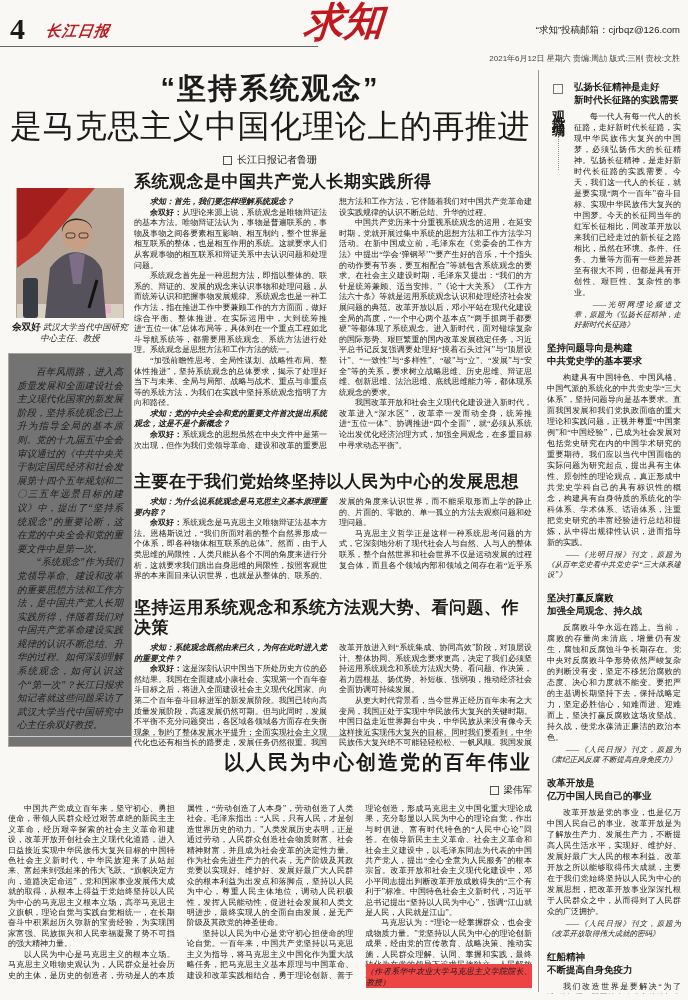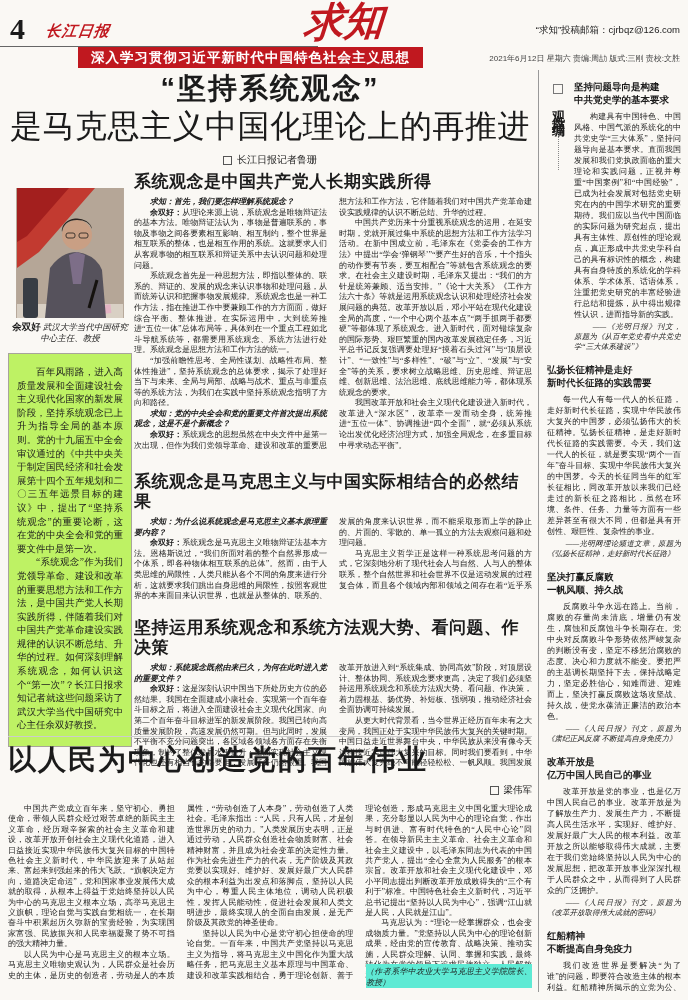--- a/index.html
+++ b/index.html
@@ -23,22 +23,22 @@
   .hl2{font-family:"Liberation Sans",sans-serif;font-weight:400;font-size:32px;line-height:40px;letter-spacing:0.5px;}
   .hl-byline{margin-top:7px;font-size:10px;font-family:"Liberation Sans",sans-serif;color:#222;}
   .box-icon{display:inline-block;width:7px;height:7px;border:1px solid #555;margin-right:5px;vertical-align:middle;}
   
   .main-wrap{position:absolute;left:8px;top:172px;width:524px;height:562px;}
   .left-col{position:absolute;left:0;top:16px;width:124px;}
   .photo{width:108px;height:130px;margin:0 auto;display:block;background:#b7a99b;}
   .caption{margin-top:4px;text-align:center;font-size:8.5px;line-height:11px;}
   .cap-name{font-weight:bold;font-size:9.5px;}
   .cap-title{font-style:italic;}
-  .intro-box{margin-top:9px;border:1px solid #a8a49c;background:#bef264;padding:12px 8px;height:368px;
-             overflow:hidden;font-size:9.5px;line-height:13.6px;text-align:justify;}
+  .intro-box{margin-top:9px;border:1px solid #a8a49c;background:#737373;padding:12px 8px;height:368px;
+             overflow:hidden;font-style:italic;font-size:9.5px;line-height:13.6px;text-align:justify;}
   .intro-box p{margin:0;text-indent:2em;}
   .article{position:absolute;left:126px;top:0;width:398px;}
   .sec-h{font-family:"Liberation Serif",serif;font-weight:bold;font-size:17px;line-height:20px;
          text-align:left;margin:0 0 5px 0;letter-spacing:0.5px;}
   .sec-h.m{margin-top:9px;}
   .sec-body{column-count:2;column-gap:12px;column-fill:auto;text-align:justify;
             font-size:8px;line-height:10.6px;overflow:hidden;}
   .sec-body p{margin:0;text-indent:2em;}
   .sec-body .lead{font-weight:bold;}
   .sec-body p.q{font-weight:bold;font-style:italic;}
@@ -53,41 +53,40 @@
   .sb-rail-title{writing-mode:vertical-rl;font-size:13px;font-weight:bold;letter-spacing:4px;
                  font-family:"Liberation Serif",serif;color:#1b1b1b;}
   .sb-rail-dots{height:46px;border-left:1px dotted #888;margin-top:8px;}
   .sb-item{margin-bottom:11px;}
   .sb-item:first-child{margin-left:27px;}
   .sb-title{font-family:"Liberation Sans",sans-serif;font-weight:bold;font-size:9.5px;line-height:13px;}
   .sb-body{margin:5px 0 0 0;font-size:8px;line-height:11px;text-align:justify;text-indent:2em;}
   .sb-source{margin:2px 0 0 0;font-size:7.5px;line-height:10px;font-style:italic;text-indent:2.5em;text-align:justify;}
   
   .bottom{position:absolute;left:8px;top:736px;width:524px;height:258px;border-top:1px solid #ccc;padding-top:8px;}
-  .b-hl{font-family:Liberation Mono, monospace;font-weight:900;font-size:28px;line-height:34px;
-        text-align:left;letter-spacing:2px;}
+  .b-hl{font-family:Liberation Sans, sans-serif;font-weight:900;font-size:20px;line-height:34px;
+        text-align:right;letter-spacing:2px;}
   .b-byline{text-align:right;font-size:9.5px;font-family:"Liberation Sans",sans-serif;margin:5px 0 7px 0;}
   .b-body{position:relative;column-count:3;column-gap:12px;column-fill:auto;height:184px;overflow:hidden;
           text-align:justify;font-size:8px;line-height:10.4px;}
   .b-body p{margin:0;text-indent:2em;}
-  .author-note{position:absolute;right:0;bottom:0;width:166px;background:#5eead4;font-style:italic;
+  .author-note{position:absolute;right:0;bottom:0;width:166px;background:#ef4444;font-style:italic;
                font-size:8px;line-height:11px;padding-top:2px;text-align:justify;}
 </style>
 </head>
 <body>
 
 <div class="page">
 
   <div class="hdr">
     <div class="page-num">4</div>
     <div class="paper-logo">长江日报</div>
     <div class="center-logo">求知</div>
     <div class="email">“求知”投稿邮箱：cjrbqz@126.com</div>
     <div class="hdr-rule"></div>
-    <div class="banner">深入学习贯彻习近平新时代中国特色社会主义思想</div>
     <div class="dateline">2021年6月12日 星期六 责编:周劼 版式:三刚 责校:文胜</div>
   </div>
 
   <div class="headline-wrap">
     <div class="hl1">“坚持系统观念”</div>
     <div class="hl2">是马克思主义中国化理论上的再推进</div>
     <div class="hl-byline"><span class="box-icon"></span><span>长江日报记者鲁珊</span></div>
   </div>
 
   <div class="main-wrap">
@@ -123,21 +122,21 @@
       <div class="sec-body" id="sec1-body">
           <p class="para q"><b class="lead">求知：</b><span>首先，我们要怎样理解系统观念？</span></p>
           <p class="para a"><b class="lead">余双好：</b><span>从理论来源上说，系统观念是唯物辩证法的基本方法。唯物辩证法认为，事物是普遍联系的，事物及事物之间各要素相互影响、相互制约，整个世界是相互联系的整体，也是相互作用的系统。这就要求人们从客观事物的相互联系和辩证关系中去认识问题和处理问题。</span></p>
           <p class="para a"><b class="lead"></b><span>系统观念首先是一种思想方法，即指以整体的、联系的、辩证的、发展的观念来认识事物和处理问题，从而统筹认识和把握事物发展规律。系统观念也是一种工作方法，指在推进工作中要兼顾工作的方方面面，做好综合平衡、整体推进。在实际运用中，大到统筹推进“五位一体”总体布局等，具体到在一个重点工程如北斗导航系统等，都需要用系统观念、系统方法进行处理。系统观念是思想方法和工作方法的统一。</span></p>
           <p class="para a"><b class="lead"></b><span>“加强前瞻性思考、全局性谋划、战略性布局、整体性推进”，坚持系统观念的总体要求，揭示了处理好当下与未来、全局与局部、战略与战术、重点与非重点等的系统方法，为我们在实践中坚持系统观念指明了方向和路径。</span></p>
           <p class="para q"><b class="lead">求知：</b><span>党的中央全会和党的重要文件首次提出系统观念，这是不是个新概念？</span></p>
           <p class="para a"><b class="lead">余双好：</b><span>系统观念的思想虽然在中央文件中是第一次出现，但作为我们党领导革命、建设和改革的重要思想方法和工作方法，它伴随着我们对中国共产党革命建设实践规律的认识不断总结、升华的过程。</span></p>
           <p class="para a"><b class="lead"></b><span>中国共产党历来十分重视系统观念的运用，在延安时期，党就开展过集中系统的思想方法和工作方法学习活动。在新中国成立前，毛泽东在《党委会的工作方法》中提出“学会‘弹钢琴’”“要产生好的音乐，十个指头的动作要有节奏，要互相配合”等就包含系统观念的要求。在社会主义建设时期，毛泽东又提出：“我们的方针是统筹兼顾、适当安排。”《论十大关系》《工作方法六十条》等就是运用系统观念认识和处理经济社会发展问题的典范。改革开放以后，邓小平站在现代化建设全局的高度，“一个中心两个基本点”“两手抓两手都要硬”等都体现了系统观念。进入新时代，面对错综复杂的国际形势、艰巨繁重的国内改革发展稳定任务，习近平总书记反复强调要处理好“摸着石头过河”与“顶层设计”、“一致性”与“多样性”、“破”与“立”、“发展”与“安全”等的关系，要求树立战略思维、历史思维、辩证思维、创新思维、法治思维、底线思维能力等，都体现系统观念的要求。</span></p>
           <p class="para a"><b class="lead"></b><span>我国改革开放和社会主义现代化建设进入新时代，改革进入“深水区”，改革牵一发而动全身，统筹推进“五位一体”、协调推进“四个全面”，就“必须从系统论出发优化经济治理方式，加强全局观念，在多重目标中寻求动态平衡”。</span></p>
         </div>
-      <h2 class="sec-h m">系统观念是马克思主义与中国实际相结合的必然结果</h2>
+      <h2 class="sec-h m">主要在于我们党始终坚持以人民为中心的发展思想</h2>
       <div class="sec-body" id="sec2-body">
           <p class="para q"><b class="lead">求知：</b><span>为什么说系统观念是马克思主义基本原理重要内容？</span></p>
           <p class="para a"><b class="lead">余双好：</b><span>系统观念是马克思主义唯物辩证法基本方法。恩格斯说过，“我们所面对着的整个自然界形成一个体系，即各种物体相互联系的总体”。然而，由于人类思维的局限性，人类只能从各个不同的角度来进行分析，这就要求我们跳出自身思维的局限性，按照客观世界的本来面目来认识世界，也就是从整体的、联系的、发展的角度来认识世界，而不能采取形而上学的静止的、片面的、零散的、单一孤立的方法去观察问题和处理问题。</span></p>
           <p class="para a"><b class="lead"></b><span>马克思主义哲学正是这样一种系统思考问题的方式，它深刻地分析了现代社会人与自然、人与人的整体联系，整个自然世界和社会世界不仅是运动发展的过程复合体，而且各个领域内部和领域之间存在着“近乎系统的形式”的内在逻辑联系，从而跳出了机械唯物主义的局限性，实现了思想方法的革命性变革。</span></p>
         </div>
       <h2 class="sec-h m">坚持运用系统观念和系统方法观大势、看问题、作决策</h2>
       <div class="sec-body" id="sec3-body">
           <p class="para q"><b class="lead">求知：</b><span>系统观念既然由来已久，为何在此时进入党的重要文件？</span></p>
           <p class="para a"><b class="lead">余双好：</b><span>这是深刻认识中国当下所处历史方位的必然结果。我国在全面建成小康社会、实现第一个百年奋斗目标之后，将进入全面建设社会主义现代化国家、向第二个百年奋斗目标进军的新发展阶段。我国已转向高质量发展阶段，高速发展仍然可期。但与此同时，发展不平衡不充分问题突出，各区域各领域各方面存在失衡现象，制约了整体发展水平提升；全面实现社会主义现代化也还有相当长的路要走，发展任务仍然很重。我国改革开放进入到“系统集成、协同高效”阶段，对顶层设计、整体协同、系统观念要求更高，决定了我们必须坚持运用系统观念和系统方法观大势、看问题、作决策，着力固根基、扬优势、补短板、强弱项，推动经济社会全面协调可持续发展。</span></p>
           <p class="para a"><b class="lead"></b><span>从更大时代背景看，当今世界正经历百年未有之大变局，我国正处于实现中华民族伟大复兴的关键时期。中国日益走近世界舞台中央，中华民族从来没有像今天这样接近实现伟大复兴的目标。同时我们要看到，中华民族伟大复兴绝不可能轻轻松松、一帆风顺。我国发展环境面临深刻复杂变化，当前和今后一个时期，我国发展仍然处于重要战略机遇期，但机遇和挑战都有新的发展变化。</span></p>
@@ -149,38 +148,38 @@
 
   <div class="sidebar">
     <div class="sb-rail">
       <div class="sb-rail-icon"></div>
       <div class="sb-rail-title">观点摘编</div>
       <div class="sb-rail-dots"></div>
     </div>
     <div class="sb-items">
         <div class="sb-item">
         <div class="sb-title">
+          <div>弘扬长征精神是走好</div>
+          <div>新时代长征路的实践需要</div>
+        </div>
+        <p class="sb-body">每一代人有每一代人的长征路，走好新时代长征路，实现中华民族伟大复兴的中国梦，必须弘扬伟大的长征精神。弘扬长征精神，是走好新时代长征路的实践需要。今天，我们这一代人的长征，就是要实现“两个一百年”奋斗目标、实现中华民族伟大复兴的中国梦。今天的长征同当年的红军长征相比，同改革开放以来我们已经走过的新长征之路相比，虽然在环境、条件、任务、力量等方面有一些差异甚至有很大不同，但都是具有开创性、艰巨性、复杂性的事业。</p>
+        <p class="sb-source">——光明网理论频道文章，原题为《弘扬长征精神，走好新时代长征路》</p>
+      </div>
+        <div class="sb-item">
+        <div class="sb-title">
           <div>坚持问题导向是构建</div>
           <div>中共党史学的基本要求</div>
         </div>
         <p class="sb-body">构建具有中国特色、中国风格、中国气派的系统化的中共党史学“三大体系”，坚持问题导向是基本要求。直面我国发展和我们党执政面临的重大理论和实践问题，正视并尊重“中国案例”和“中国经验”，已成为社会发展对包括党史研究在内的中国学术研究的重要期待。我们应以当代中国面临的实际问题为研究起点，提出具有主体性、原创性的理论观点，真正形成中共党史学科自己的具有标识性的概念，构建具有自身特质的系统化的学科体系、学术体系、话语体系，注重把党史研究的丰富经验进行总结和提炼，从中得出规律性认识，进而指导新的实践。</p>
         <p class="sb-source">——《光明日报》刊文，原题为《从百年党史看中共党史学“三大体系建设”》</p>
       </div>
         <div class="sb-item">
         <div class="sb-title">
-          <div>弘扬长征精神是走好</div>
-          <div>新时代长征路的实践需要</div>
-        </div>
-        <p class="sb-body">每一代人有每一代人的长征路，走好新时代长征路，实现中华民族伟大复兴的中国梦，必须弘扬伟大的长征精神。弘扬长征精神，是走好新时代长征路的实践需要。今天，我们这一代人的长征，就是要实现“两个一百年”奋斗目标、实现中华民族伟大复兴的中国梦。今天的长征同当年的红军长征相比，同改革开放以来我们已经走过的新长征之路相比，虽然在环境、条件、任务、力量等方面有一些差异甚至有很大不同，但都是具有开创性、艰巨性、复杂性的事业。</p>
-        <p class="sb-source">——光明网理论频道文章，原题为《弘扬长征精神，走好新时代长征路》</p>
-      </div>
-        <div class="sb-item">
-        <div class="sb-title">
           <div>坚决打赢反腐败</div>
-          <div>一帆风顺、持久战</div>
+          <div>加强全局观念、持久战</div>
         </div>
         <p class="sb-body">反腐败斗争永远在路上。当前，腐败的存量尚未清底，增量仍有发生，腐蚀和反腐蚀斗争长期存在。党中央对反腐败斗争形势依然严峻复杂的判断没有变，坚定不移惩治腐败的态度、决心和力度就不能变。要把严的主基调长期坚持下去，保持战略定力，坚定必胜信心，知难而进、迎难而上，坚决打赢反腐败这场攻坚战、持久战，使党永葆清正廉洁的政治本色。</p>
         <p class="sb-source">——《人民日报》刊文，原题为《肃纪正风反腐 不断提高自身免疫力》</p>
       </div>
         <div class="sb-item">
         <div class="sb-title">
           <div>改革开放是</div>
           <div>亿万中国人民自己的事业</div>
         </div>
         <p class="sb-body">改革开放是党的事业，也是亿万中国人民自己的事业。改革开放是为了解放生产力、发展生产力，不断提高人民生活水平，实现好、维护好、发展好最广大人民的根本利益。改革开放之所以能够取得伟大成就，主要在于我们党始终坚持以人民为中心的发展思想，把改革开放事业深深扎根于人民群众之中，从而得到了人民群众的广泛拥护。</p>

